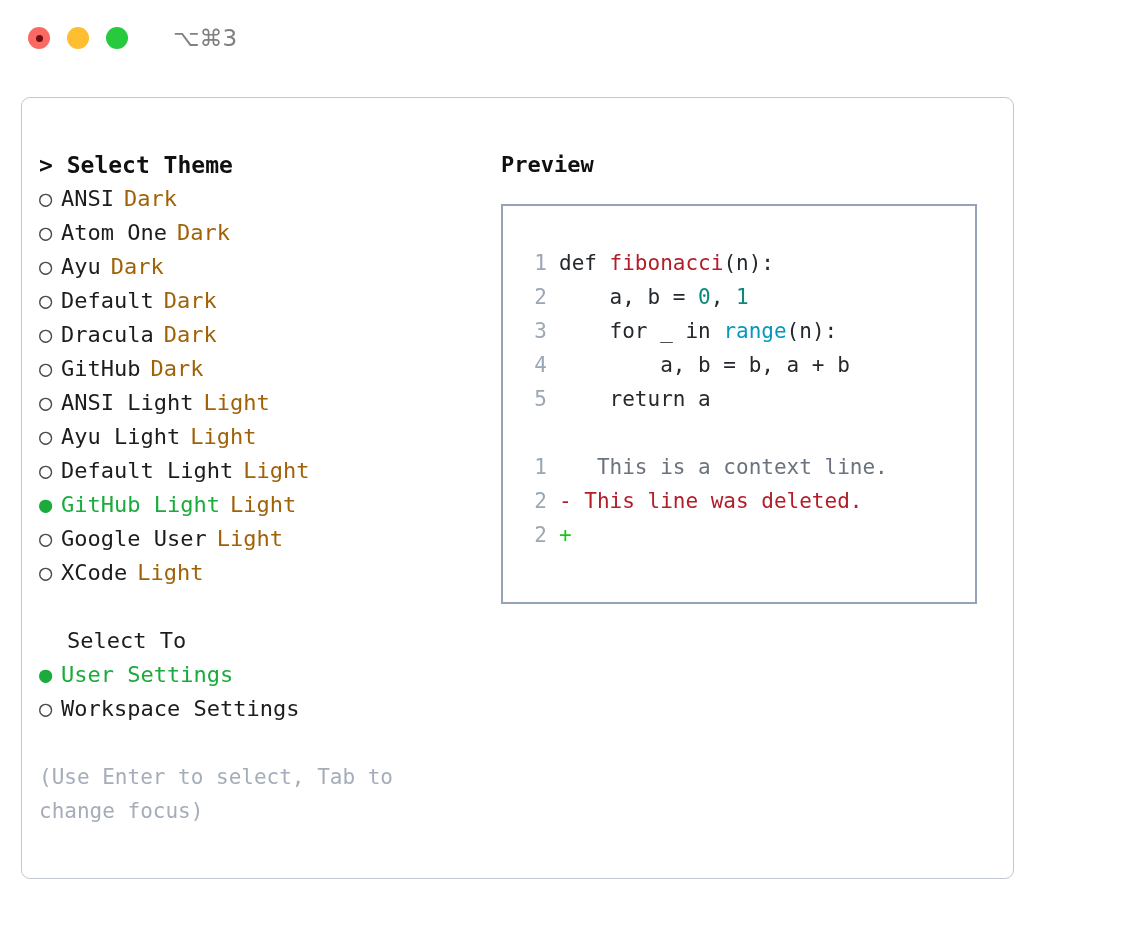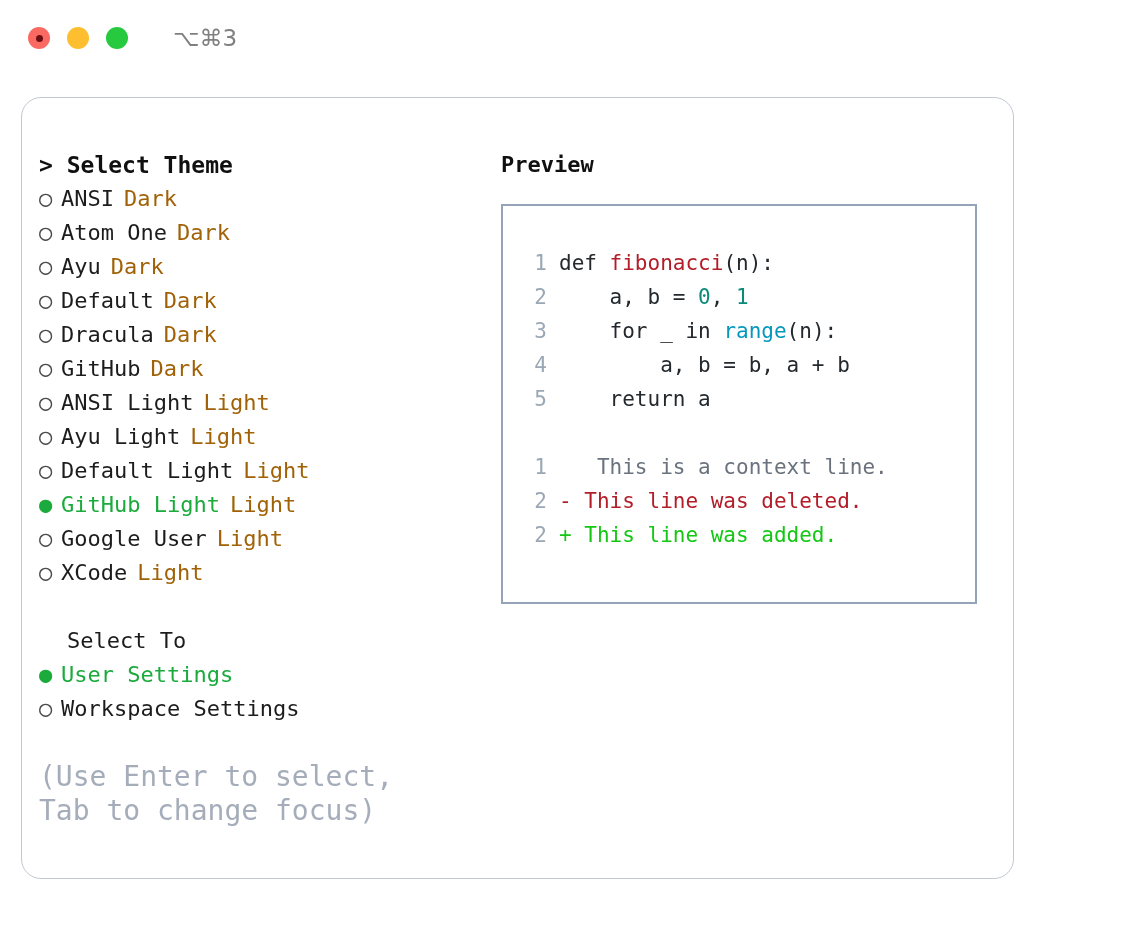--- a/index.html
+++ b/index.html
@@ -64,21 +64,21 @@
   }
 
   
   .panel {
     position: absolute;
     left: 21px;
     top: 97px;
     width: 993px;
     height: 782px;
     border: 1.5px solid #c2c8d0;
-    border-radius: 20px;
+    border-radius: 9px;
     box-sizing: border-box;
     background: #ffffff;
   }
   .panel-inner {
     position: relative;
     width: 100%;
     height: 100%;
   }
 
   .col-left {
@@ -128,21 +128,21 @@
   .apply-header {
     font-size: 22px;
     color: #1c1c1c;
     line-height: 34px;
     padding-left: 28px;
     white-space: pre;
   }
   .spacer-lg { height: 34px; }
 
   .hint {
-    font-size: 28px;
+    font-size: 21px;
     color: #a5adba;
     line-height: 34px;
     width: 400px;
     white-space: pre-wrap;
   }
 
   
   .preview-title {
     font-size: 22px;
     font-weight: bold;
@@ -240,20 +240,20 @@
               <div class="code-line"><span class="ln">1</span><span class="code-text">def </span><span class="tok-fn">fibonacci</span><span class="code-text">(n):</span></div>
               <div class="code-line"><span class="ln">2</span><span class="code-text">    a, b = </span><span class="tok-num">0</span><span class="code-text">, </span><span class="tok-num">1</span></div>
               <div class="code-line"><span class="ln">3</span><span class="code-text">    for _ in </span><span class="tok-call">range</span><span class="code-text">(n):</span></div>
               <div class="code-line"><span class="ln">4</span><span class="code-text">        a, b = b, a + b</span></div>
               <div class="code-line"><span class="ln">5</span><span class="code-text">    return a</span></div>
             </div>
           <div class="blank-line"></div>
           <div id="diff-block">
               <div class="code-line"><span class="ln">1</span><span class="diff-ctx"> </span><span class="diff-ctx">  This is a context line.</span></div>
               <div class="code-line"><span class="ln">2</span><span class="diff-del">-</span><span class="diff-del"> This line was deleted.</span></div>
-              <div class="code-line"><span class="ln">2</span><span class="diff-add">+</span><span class="diff-add"> This line was added.</span></div>
+              <div class="code-line"><span class="ln">2</span><span class="diff-add">+</span></div>
             </div>
         </div>
       </div>
 
     </div>
   </div>
 </div>
 
 </body></html>

